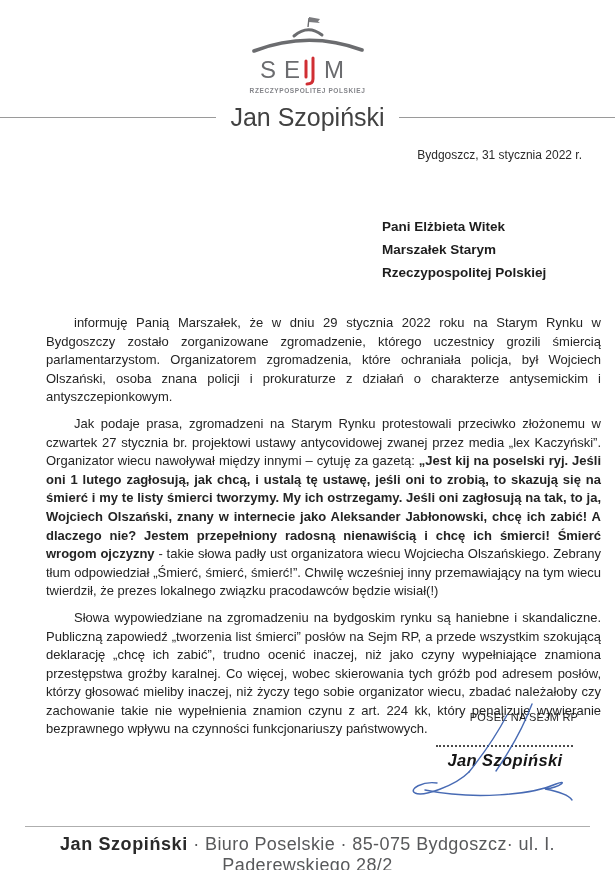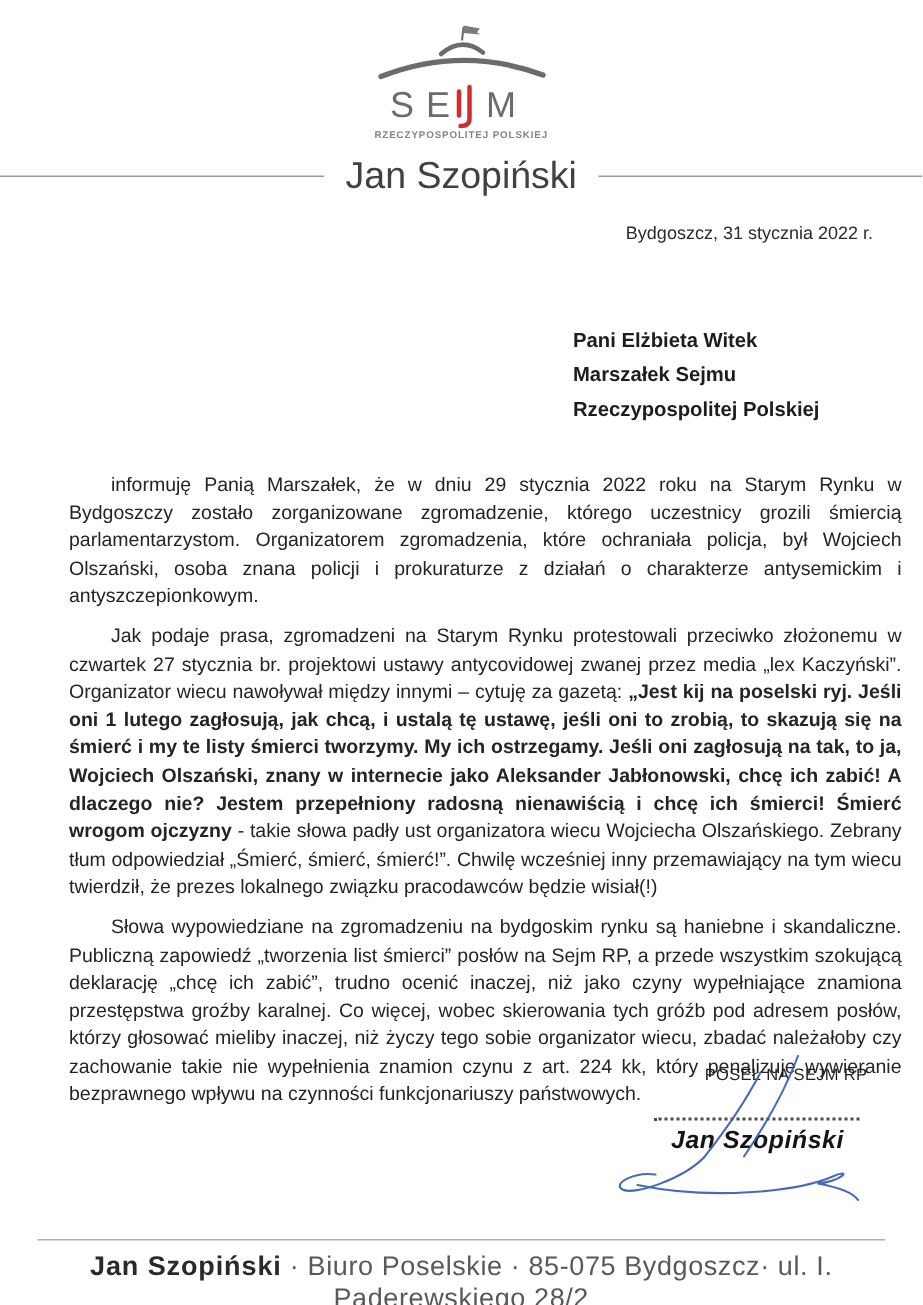--- a/index.html
+++ b/index.html
@@ -104,21 +104,21 @@
   <div class="header-name-row">
     <div class="header-rule"></div>
     <div class="header-name">Jan Szopiński</div>
     <div class="header-rule"></div>
   </div>
 
   <div class="date-line">Bydgoszcz, 31 stycznia 2022 r.</div>
 
   <div class="recipient">
     <div>Pani Elżbieta Witek</div>
-    <div>Marszałek Sejmu</div>
+    <div>Marszałek Starym</div>
     <div>Rzeczypospolitej Polskiej</div>
   </div>
 
   <div class="body-text">
     <p>informuję Panią Marszałek, że w dniu 29 stycznia 2022 roku na Starym Rynku w Bydgoszczy zostało zorganizowane zgromadzenie, którego uczestnicy grozili śmiercią parlamentarzystom. Organizatorem zgromadzenia, które ochraniała policja, był Wojciech Olszański, osoba znana policji i prokuraturze z działań o charakterze antysemickim i antyszczepionkowym.</p>
     <p><span>Jak podaje prasa, zgromadzeni na Starym Rynku protestowali przeciwko złożonemu w czwartek 27 stycznia br. projektowi ustawy antycovidowej zwanej przez media „lex Kaczyński”. Organizator wiecu nawoływał między innymi – cytuję za gazetą: </span><span class="quote-bold">„Jest kij na poselski ryj. Jeśli oni 1 lutego zagłosują, jak chcą, i ustalą tę ustawę, jeśli oni to zrobią,  to skazują się na śmierć i my te listy śmierci tworzymy. My ich ostrzegamy. Jeśli oni zagłosują na tak, to ja, Wojciech Olszański, znany w internecie jako Aleksander Jabłonowski, chcę ich zabić! A dlaczego nie? Jestem przepełniony radosną nienawiścią i chcę ich śmierci! Śmierć wrogom ojczyzny</span><span> - takie słowa padły ust organizatora wiecu Wojciecha Olszańskiego. Zebrany tłum odpowiedział „Śmierć, śmierć, śmierć!”. Chwilę wcześniej  inny przemawiający na tym wiecu twierdził, że prezes lokalnego związku pracodawców będzie wisiał(!)</span></p>
     <p>Słowa wypowiedziane na zgromadzeniu na bydgoskim rynku są haniebne i skandaliczne. Publiczną zapowiedź „tworzenia list śmierci” posłów na Sejm RP, a przede wszystkim szokującą deklarację „chcę ich zabić”, trudno ocenić inaczej, niż jako czyny wypełniające znamiona przestępstwa groźby karalnej. Co więcej, wobec skierowania tych gróźb pod adresem posłów, którzy głosować mieliby inaczej, niż życzy tego sobie organizator wiecu, zbadać należałoby czy zachowanie takie nie wypełnienia znamion czynu z art. 224 kk, który penalizuje wywieranie bezprawnego wpływu na czynności funkcjonariuszy państwowych.</p>
   </div>
 
   <div class="sign-role">POSEŁ NA SEJM RP</div>

